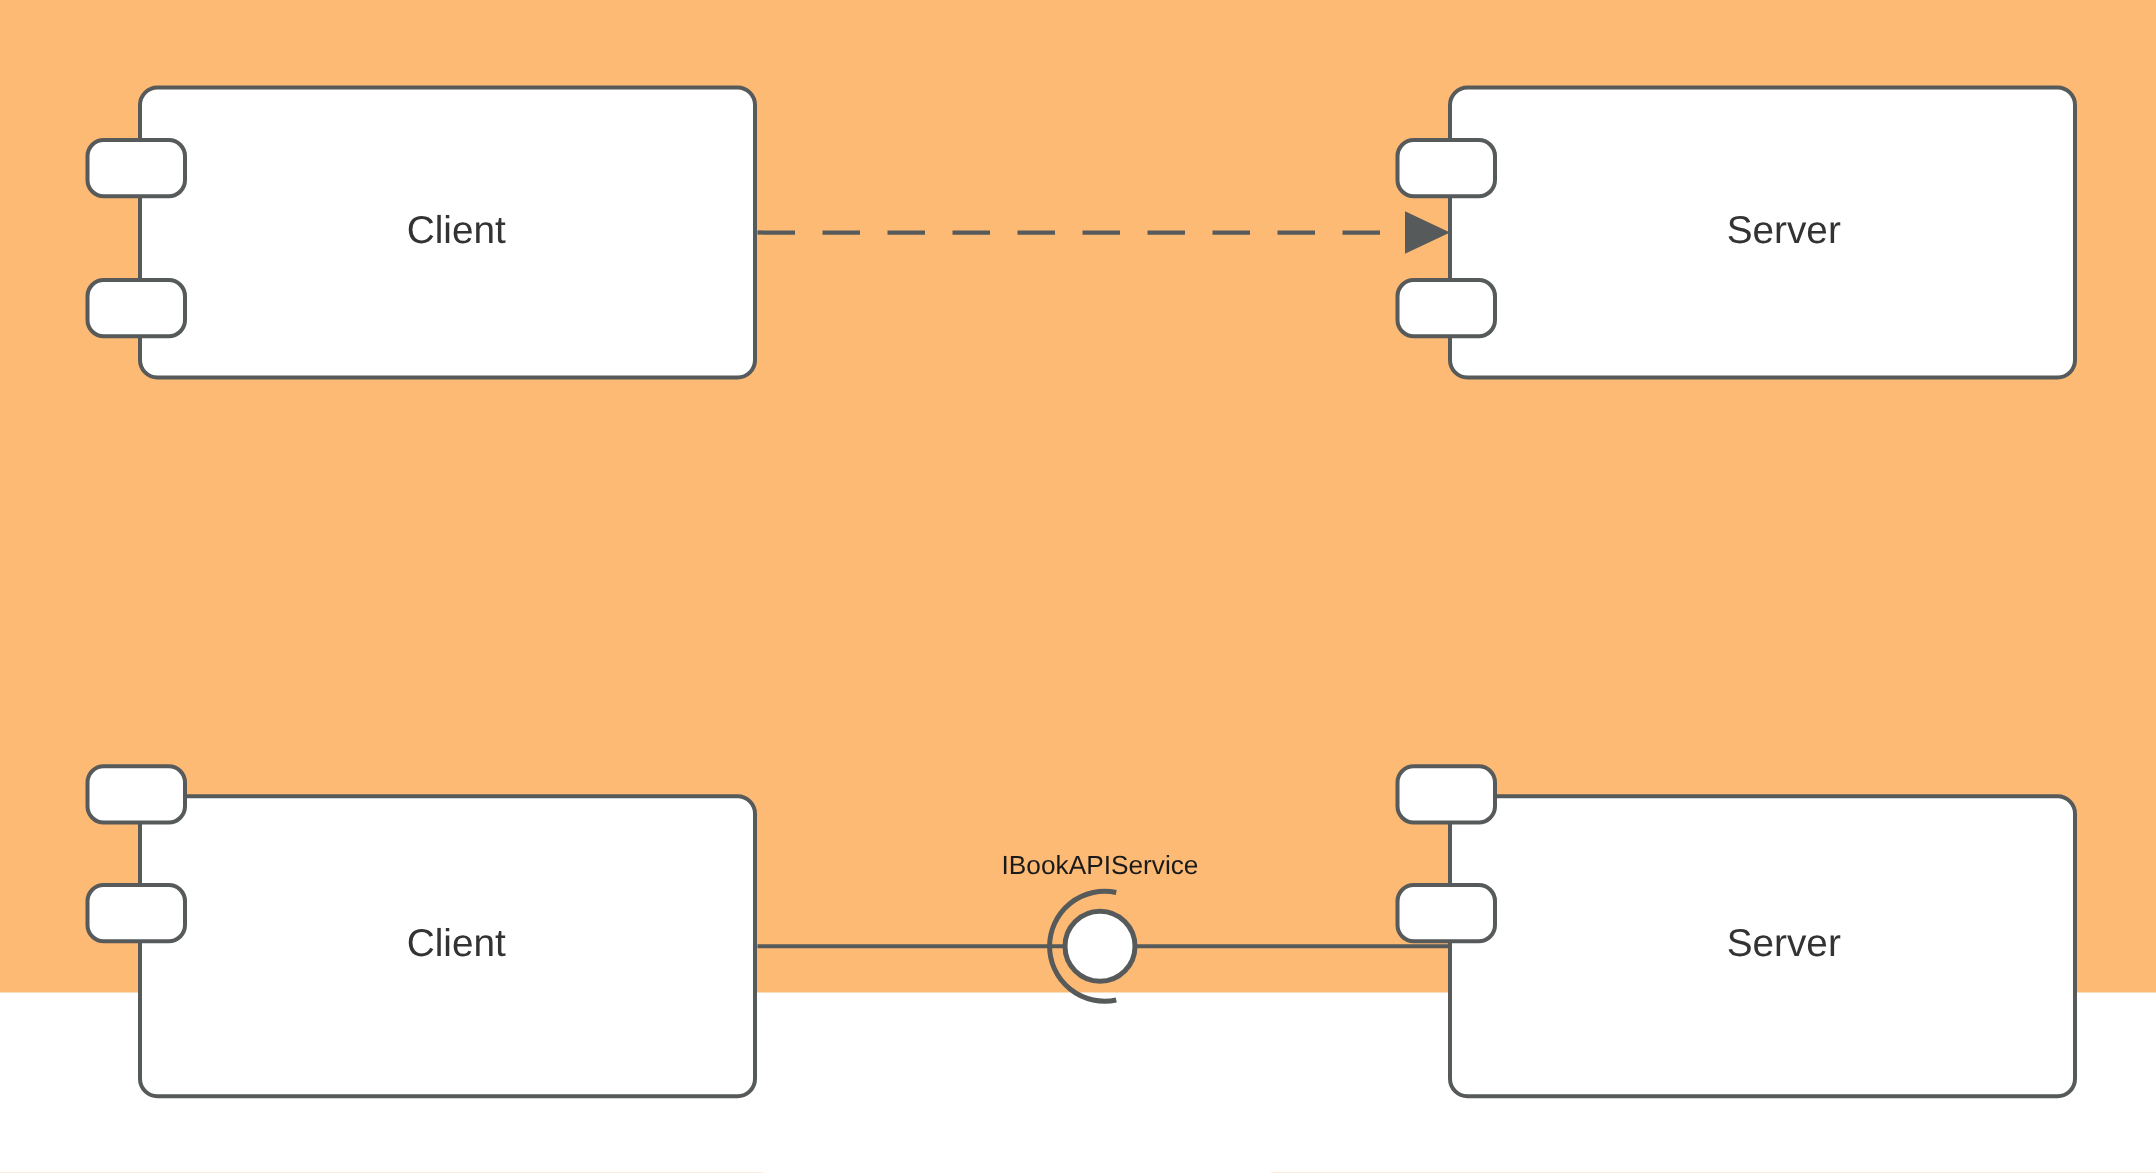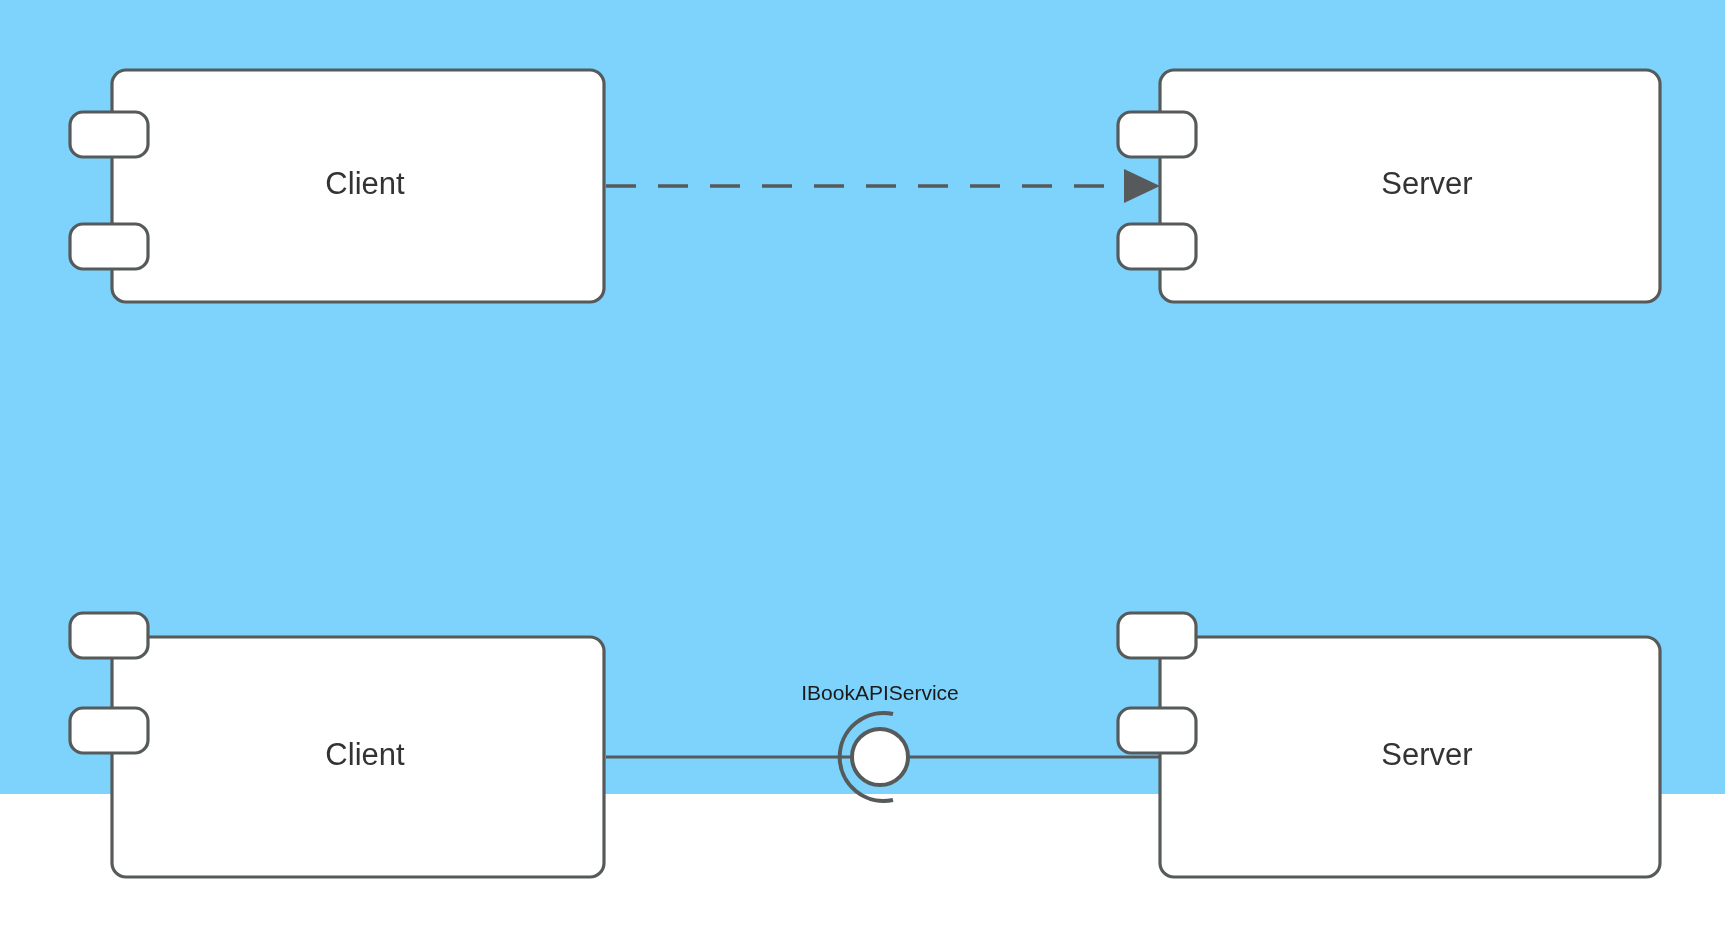--- a/index.html
+++ b/index.html
@@ -11,21 +11,21 @@
   body {
     width: 1725px;
     height: 938px;
     font-family: "Liberation Sans", sans-serif;
     overflow: hidden;
   }
   #diagram-root {
     position: relative;
     width: 1725px;
     height: 794px;
-    background: #7dd3fc;
+    background: #fdba74;
   }
   svg.diagram-canvas {
     display: block;
     width: 1725px;
     height: 938px;
   }
   .component-body {
     fill: #ffffff;
     stroke: #565a5a;
     stroke-width: 3.2;

